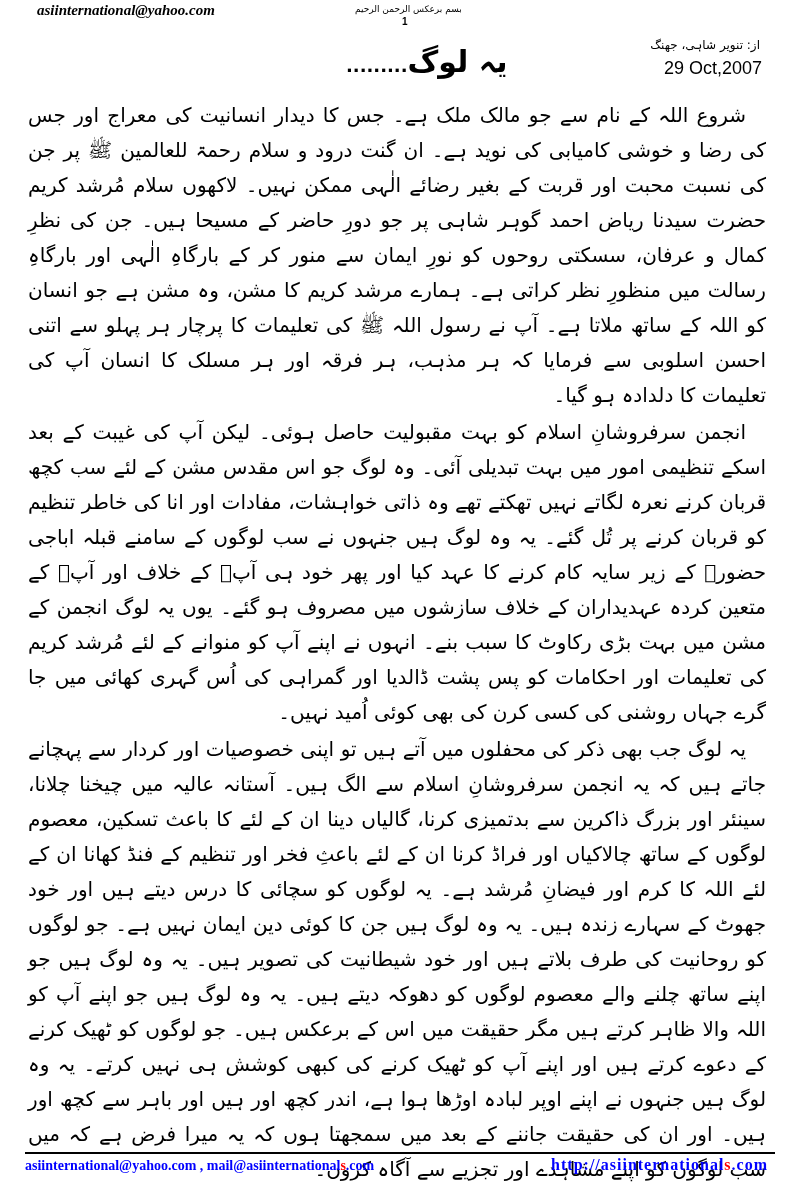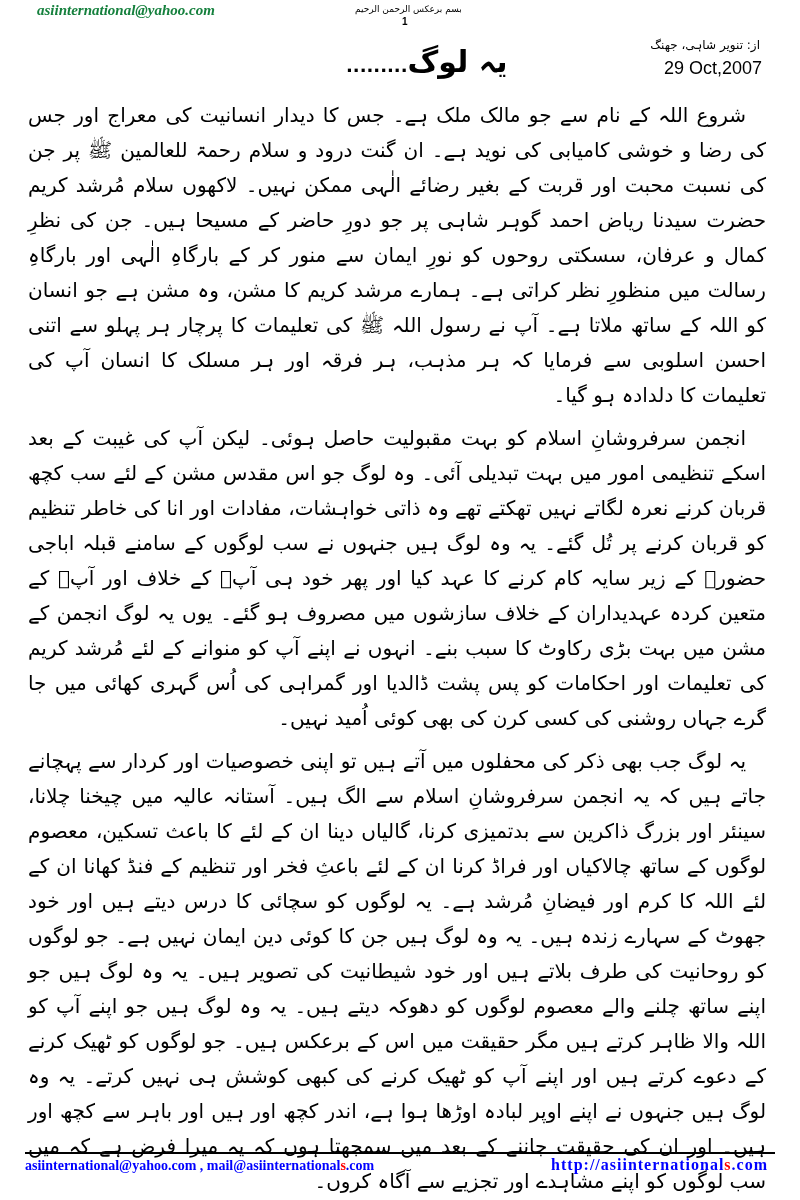--- a/index.html
+++ b/index.html
@@ -1,26 +1,26 @@
 <!DOCTYPE html>
 <html><head>
   <meta charset="utf-8">
   <style>
     html, body { margin: 0; padding: 0; background: #ffffff; }
     body { width: 800px; height: 1200px; position: relative; overflow: hidden; font-family: "DejaVu Sans", sans-serif; color: #000; }
-    .hdr-email { position: absolute; left: 37px; top: 2px; font-family: "Liberation Serif", serif; font-style: italic; font-weight: bold; font-size: 15px; color: #15803d; }
+    .hdr-email { position: absolute; left: 37px; top: 2px; font-family: "Liberation Serif", serif; font-style: italic; font-weight: bold; font-size: 15px; color: #000000; }
     .bismillah { position: absolute; left: 355px; top: 4px; font-size: 9px; direction: rtl; }
     .page-num { position: absolute; left: 402px; top: 16px; font-size: 10px; font-weight: bold; font-family: "Liberation Sans", sans-serif; }
     .byline { position: absolute; right: 40px; top: 38px; font-size: 12px; direction: rtl; }
     .date { position: absolute; right: 38px; top: 58px; font-family: "Liberation Sans", sans-serif; font-size: 18px; }
     .title { position: absolute; left: 346px; top: 44px; font-size: 30px; font-weight: bold; direction: rtl; white-space: nowrap; }
     .title .dots { font-size: 18px; letter-spacing: 1px; }
     .content { position: absolute; left: 28px; right: 34px; top: 98px; direction: rtl; text-align: justify; text-align-last: right; font-family: "DejaVu Sans", sans-serif; font-size: 20px; line-height: 35px; }
     .content p { margin: 0 0 0 0; text-indent: 20px; }
-    .content p + p { margin-top: 8px; }
+    .content p + p { margin-top: 2px; }
     .footer-rule { position: absolute; left: 25px; right: 25px; top: 1152px; height: 2px; background: #000; }
     .footer-left { position: absolute; left: 25px; top: 1158px; font-family: "Liberation Serif", serif; font-weight: bold; font-size: 14px; color: #0000ff; }
     .footer-right { position: absolute; right: 32px; top: 1156px; font-family: "Liberation Serif", serif; font-weight: bold; font-size: 16px; color: #0000ff; letter-spacing: 1px; }
     .red { color: #ff0000; }
   </style>
 </head>
 <body>
 
 <div class="hdr-email">asiinternational@yahoo.com</div>
 <div class="bismillah">بسم برعکس الرحمن الرحیم</div>

